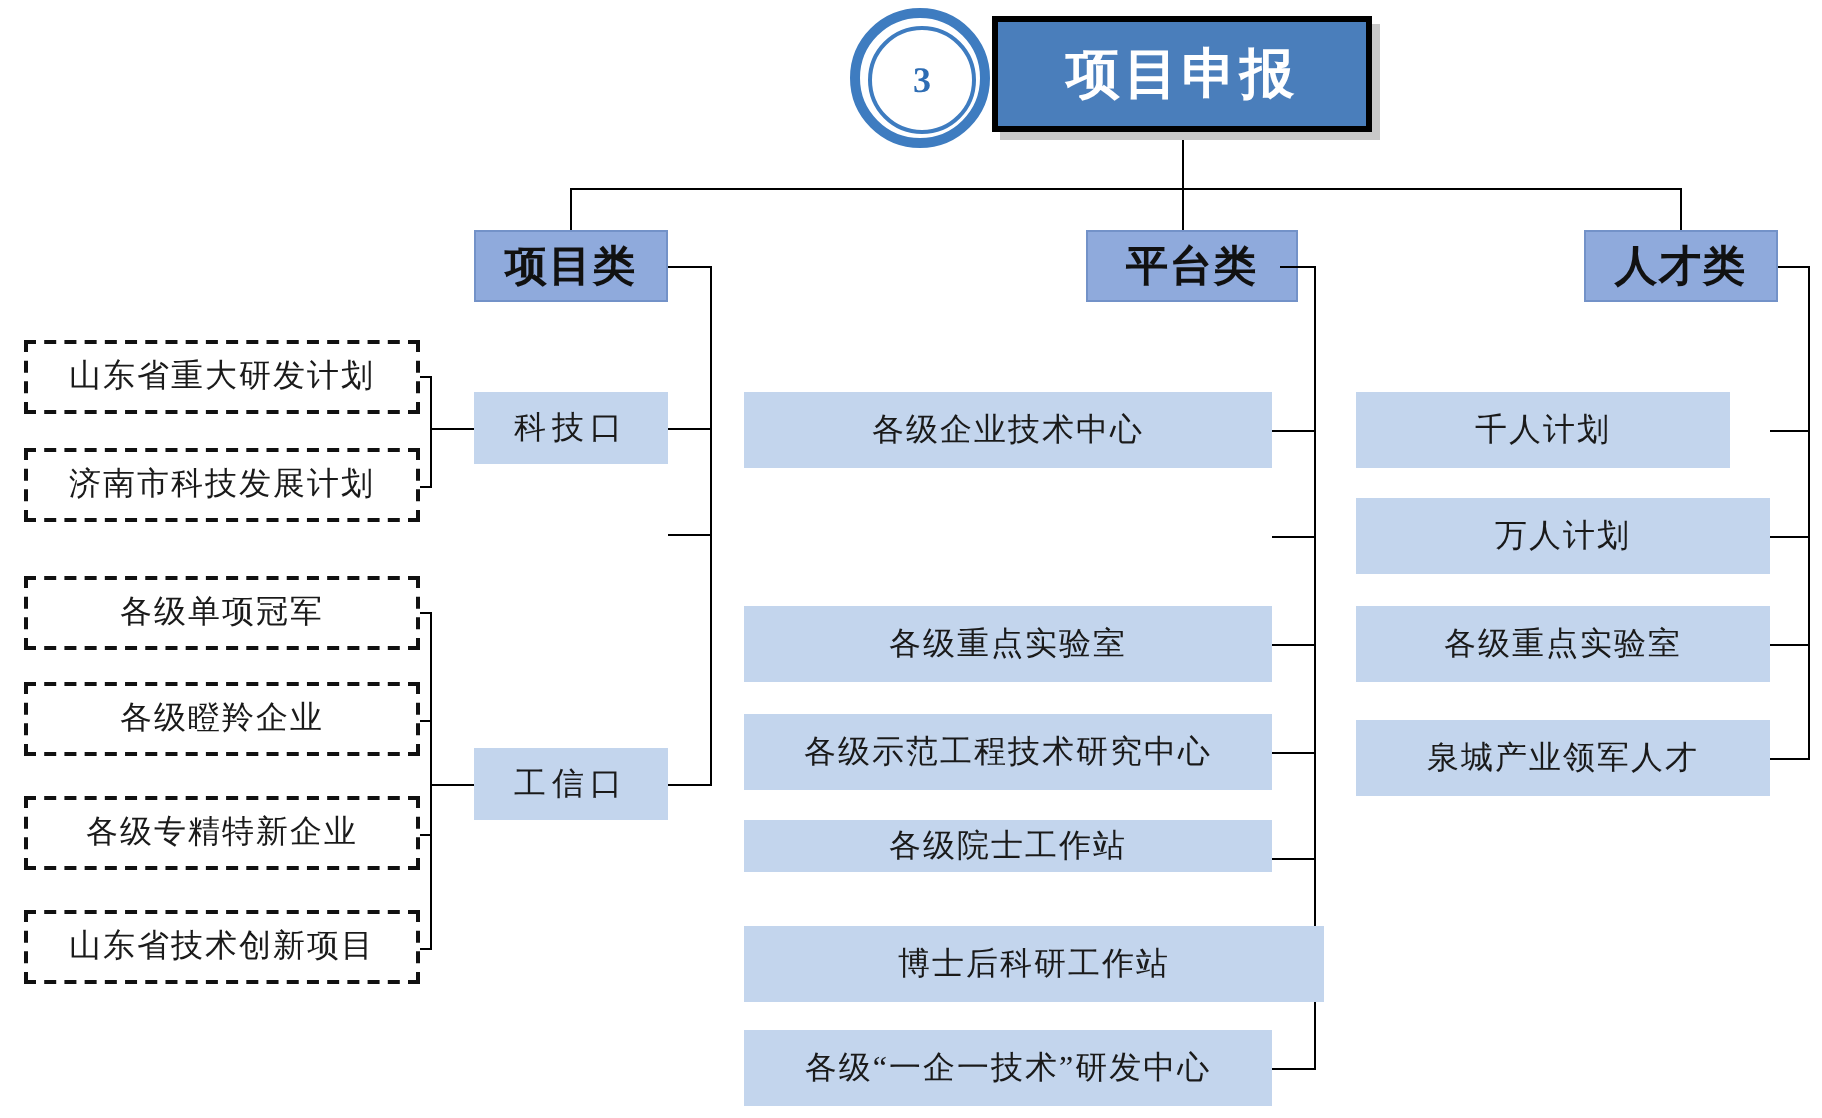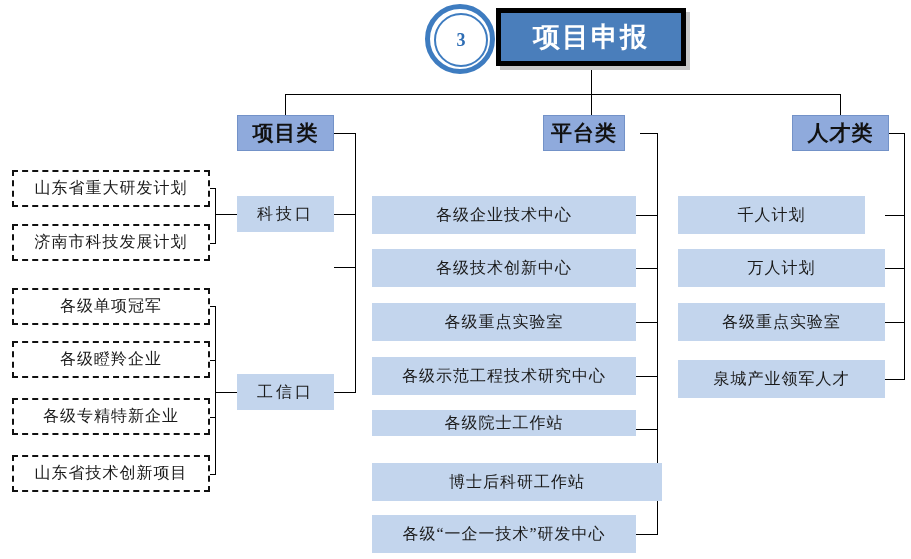--- a/index.html
+++ b/index.html
@@ -26,21 +26,21 @@
     display: flex;
     align-items: center;
     justify-content: center;
     text-align: center;
     white-space: nowrap;
   }
 
   
   .title-box {
     background: #4A7EBB;
-    border: 5px solid #000000;
+    border: 3px solid #000000;
     color: #FFFFFF;
     font-size: 27px;
     font-weight: bold;
     letter-spacing: 2px;
     box-shadow: 4px 4px 0 0 #C8C8C8;
   }
 
   
   .badge-outer {
     position: absolute;
@@ -124,21 +124,21 @@
   <div class="ln ln-v" style="left:591px; top:70px; width:1px; height:24px;"></div>
   <div class="ln ln-h" style="left:285px; top:94px; width:556px; height:1px;"></div>
   <div class="ln ln-v" style="left:285px; top:94px; width:1px; height:21px;"></div>
   <div class="ln ln-v" style="left:591px; top:94px; width:1px; height:21px;"></div>
   <div class="ln ln-v" style="left:840px; top:94px; width:1px; height:21px;"></div>
 
   <div class="node cat-head" style="left:237px; top:115px; width:97px; height:36px;">
     <span>项目类</span>
   </div>
 
-  <div class="node cat-head" style="left:543px; top:115px; width:82px; height:36px;">
+  <div class="node cat-head" style="left:543px; top:115px; width:106px; height:36px;">
     <span>平台类</span>
   </div>
 
   <div class="node cat-head" style="left:792px; top:115px; width:97px; height:36px;">
     <span>人才类</span>
   </div>
 
   <div class="ln ln-h" style="left:334px; top:133px; width:22px; height:1px;"></div>
   <div class="ln ln-v" style="left:355px; top:133px; width:1px; height:259px;"></div>
 
@@ -198,23 +198,20 @@
   <div class="ln ln-h" style="left:636px; top:268px; width:22px; height:1px;"></div>
   <div class="ln ln-h" style="left:636px; top:322px; width:22px; height:1px;"></div>
   <div class="ln ln-h" style="left:636px; top:376px; width:22px; height:1px;"></div>
   <div class="ln ln-h" style="left:636px; top:429px; width:22px; height:1px;"></div>
   <div class="ln ln-h" style="left:636px; top:482px; width:22px; height:1px;"></div>
   <div class="ln ln-h" style="left:636px; top:534px; width:22px; height:1px;"></div>
 
   <div class="node leaf" style="left:372px; top:196px; width:264px; height:38px;">
     <span>各级企业技术中心</span>
   </div>
-  <div class="node leaf" style="left:372px; top:249px; width:264px; height:38px;">
-    <span>各级技术创新中心</span>
-  </div>
   <div class="node leaf" style="left:372px; top:303px; width:264px; height:38px;">
     <span>各级重点实验室</span>
   </div>
   <div class="node leaf" style="left:372px; top:357px; width:264px; height:38px;">
     <span>各级示范工程技术研究中心</span>
   </div>
   <div class="node leaf" style="left:372px; top:410px; width:264px; height:26px;">
     <span>各级院士工作站</span>
   </div>
   <div class="node leaf" style="left:372px; top:463px; width:290px; height:38px;font-family:Liberation Serif, serif;">

